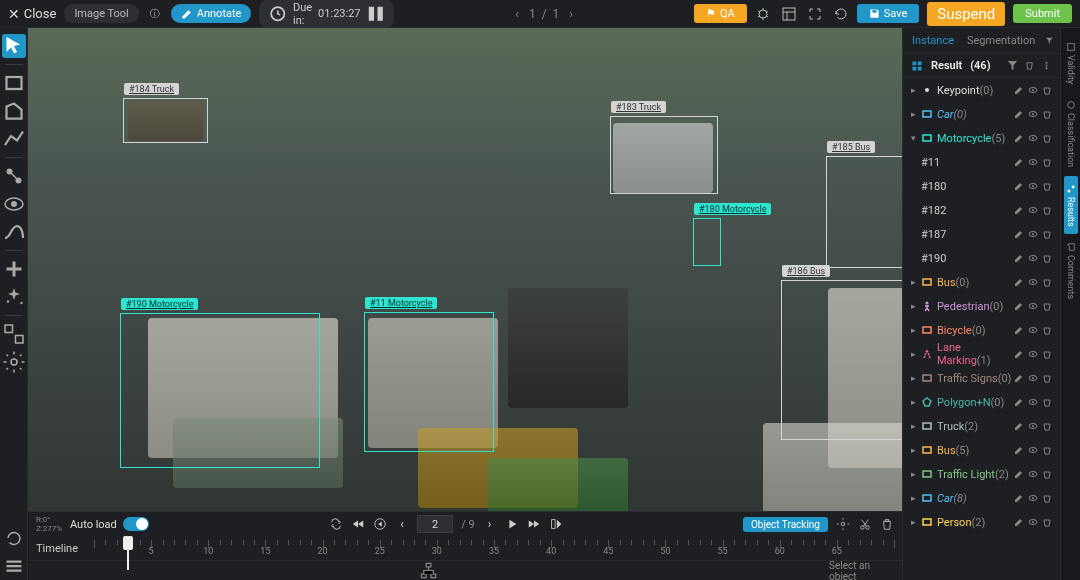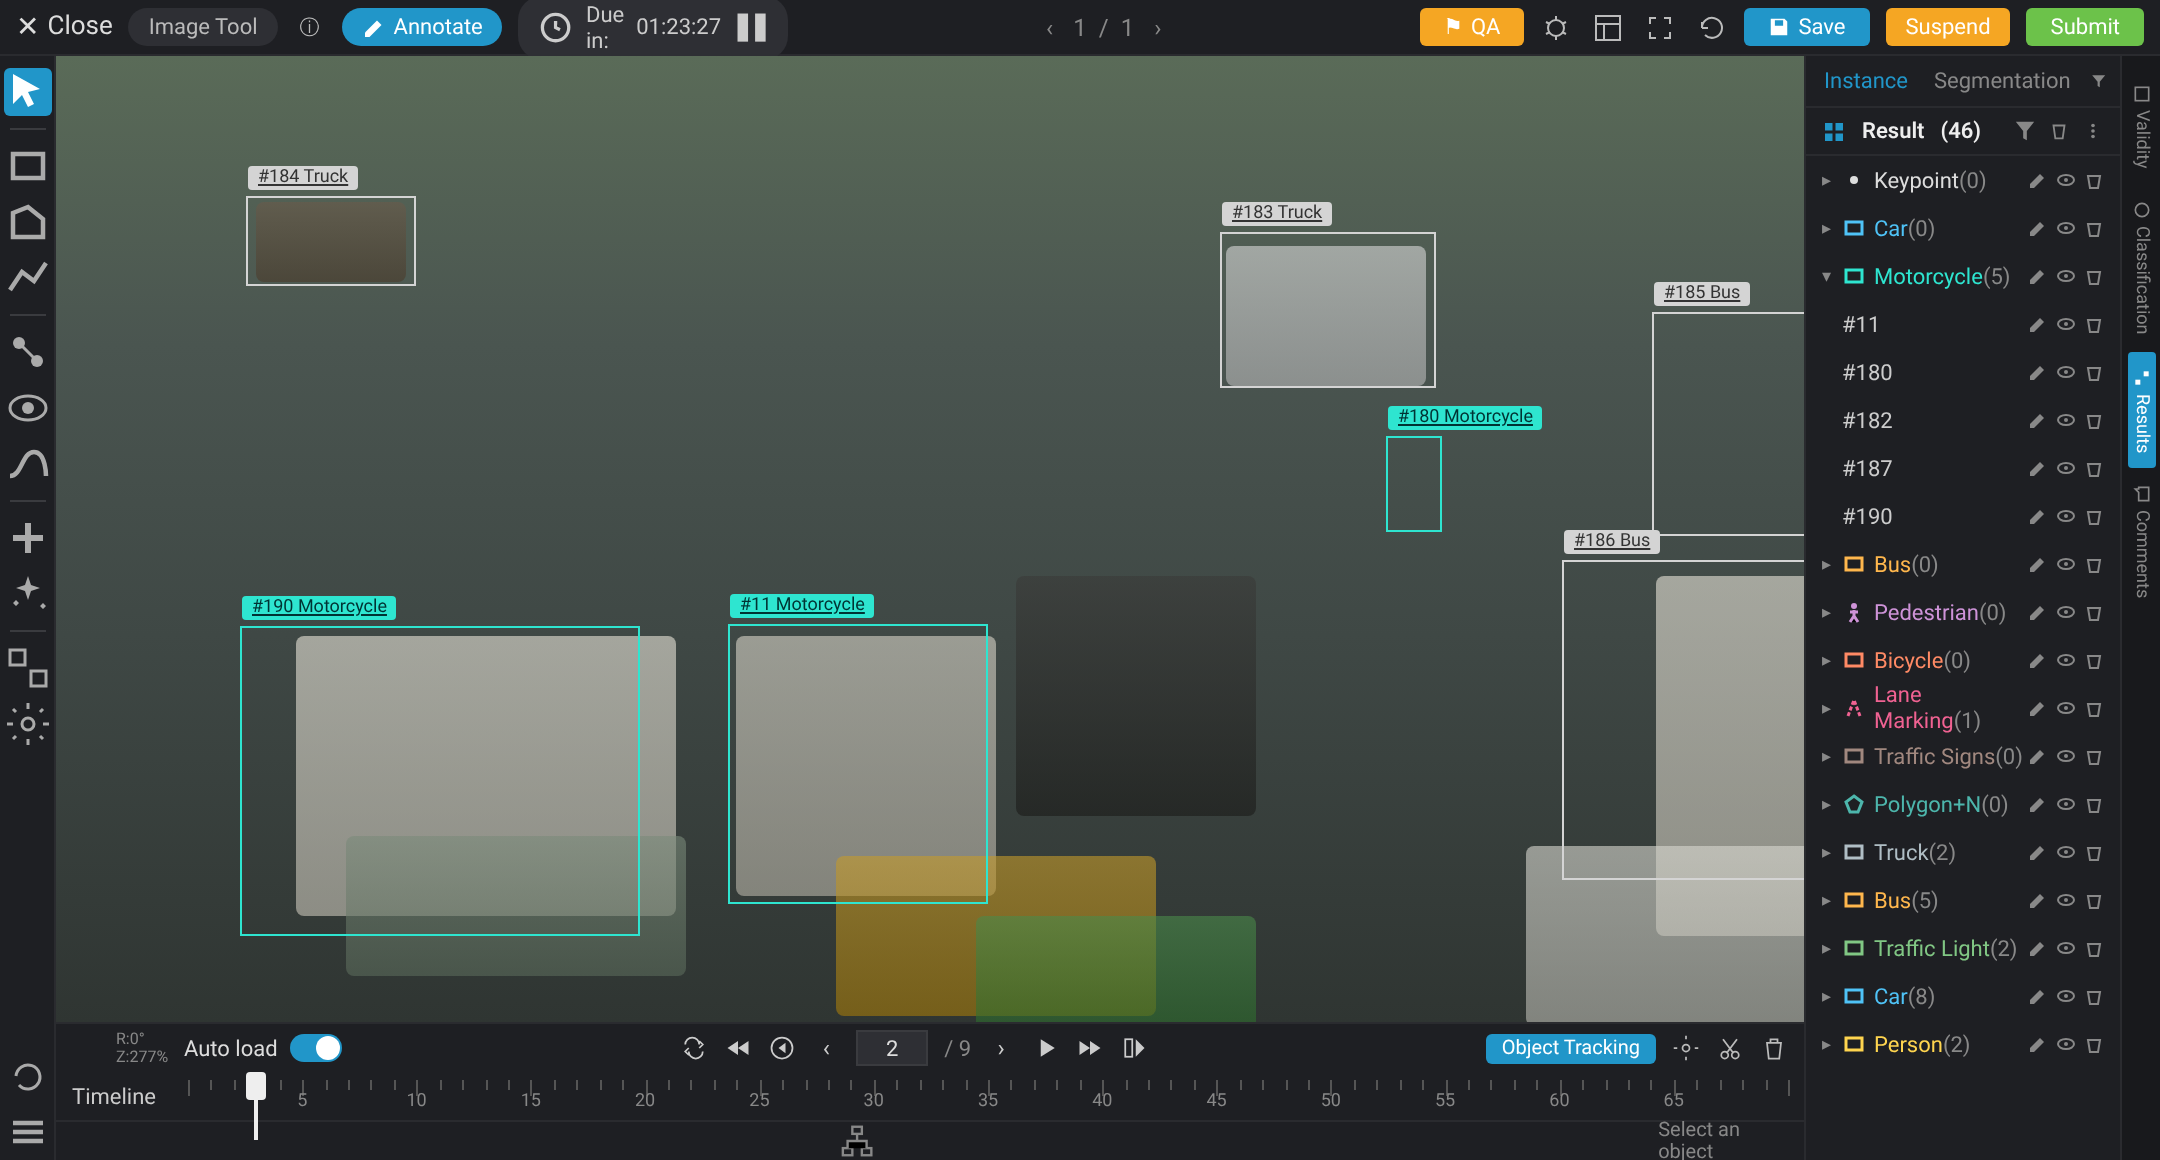--- a/index.html
+++ b/index.html
@@ -14,21 +14,21 @@
 .annotate-btn { background: #2196c9; color: white; padding: 3px 10px; border-radius: 12px; font-size: 11px; display: flex; align-items: center; gap: 4px; }
 .annotate-icon { width: 12px; height: 12px; }
 .due-pill { background: #2e2f34; padding: 3px 10px; border-radius: 12px; font-size: 11px; color: #ccc; display: flex; align-items: center; gap: 6px; }
 .spacer { flex: 1; }
 .pager { display: flex; align-items: center; gap: 6px; color: #888; font-size: 12px; }
 .pager-arrow { cursor: pointer; padding: 0 4px; }
 .top-icons { display: flex; gap: 10px; align-items: center; }
 .top-icon { width: 16px; height: 16px; display: flex; align-items: center; justify-content: center; color: #bbb; cursor: pointer; }
 .qa-btn { background: #f5a623; color: white; padding: 3px 12px; border-radius: 3px; font-size: 11px; display: flex; align-items: center; gap: 4px; }
 .save-btn { background: #2196c9; color: white; padding: 3px 12px; border-radius: 3px; font-size: 11px; display: flex; align-items: center; gap: 4px; }
-.suspend-btn { background: #f5a623; color: white; padding: 3px 10px; border-radius: 3px; font-size: 11px; }
+.suspend-btn { background: #f5a623; color: white; padding: 3px 10px; border-radius: 3px; font-size: 15px; }
 .submit-btn { background: #6cc24a; color: white; padding: 3px 12px; border-radius: 3px; font-size: 11px; }
 
 
 .main { display: flex; height: 552px; }
 
 
 .left-toolbar { width: 28px; background: #1e1f23; display: flex; flex-direction: column; align-items: center; padding-top: 4px; gap: 0; border-right: 1px solid #2a2b2f; }
 .tool-btn { width: 24px; height: 24px; display: flex; align-items: center; justify-content: center; color: #aaa; cursor: pointer; border-radius: 3px; margin: 2px 0; }
 .tool-btn.active { background: #2196c9; color: white; }
 .tool-sep { width: 18px; height: 1px; background: #3a3b3f; margin: 4px 0; }
@@ -44,21 +44,21 @@
 .bbox.motorcycle { border-color: #2ee5d0; }
 .bbox.motorcycle .bbox-label { background: #2ee5d0; color: #033; }
 .bbox.truck { border-color: #d4d4d4; }
 .bbox.truck .bbox-label { background: #d4d4d4; color: #333; }
 .bbox.bus { border-color: #d4d4d4; }
 .bbox.bus .bbox-label { background: #d4d4d4; color: #333; }
 
 
 .bottom { background: #1e1f23; border-top: 1px solid #2a2b2f; }
 .playback-row { height: 24px; display: flex; align-items: center; padding: 0 8px; gap: 8px; }
-.rz-info { font-size: 8px; color: #888; line-height: 9px; width: 26px; margin-left: 22px; }
+.rz-info { font-size: 8px; color: #888; line-height: 9px; width: 26px; }
 .autoload { display: flex; align-items: center; gap: 6px; font-size: 11px; color: #ddd; }
 .toggle { width: 26px; height: 14px; background: #2196c9; border-radius: 7px; position: relative; }
 .toggle-knob { position: absolute; right: 1px; top: 1px; width: 12px; height: 12px; background: white; border-radius: 50%; }
 .playback-controls { display: flex; align-items: center; gap: 8px; margin-left: auto; margin-right: auto; }
 .play-icon { width: 14px; height: 14px; color: #ccc; cursor: pointer; display: flex; align-items: center; justify-content: center; }
 .frame-input { width: 36px; height: 18px; background: #2e2f34; border: 1px solid #3a3b3f; text-align: center; color: #ddd; font-size: 11px; }
 .frame-total { font-size: 11px; color: #888; }
 .obj-track { background: #2196c9; padding: 2px 8px; border-radius: 3px; font-size: 10px; color: white; display: flex; align-items: center; gap: 4px; }
 .track-icons { display: flex; gap: 8px; }
 .track-icon { width: 14px; height: 14px; color: #bbb; cursor: pointer; }
@@ -93,21 +93,21 @@
 .tree::-webkit-scrollbar-thumb { background: #3a3b3f; border-radius: 3px; }
 .tree-item { display: flex; align-items: center; height: 24px; padding: 0 8px; cursor: pointer; }
 .tree-chev { width: 10px; color: #888; font-size: 9px; }
 .tree-icon { width: 12px; height: 12px; margin-right: 4px; display: flex; align-items: center; justify-content: center; }
 .tree-label { flex: 1; color: #ccc; }
 .tree-label .cnt { color: #888; }
 .tree-acts { display: flex; gap: 4px; }
 .tree-act { color: #888; width: 10px; height: 10px; cursor: pointer; }
 .tree-child { padding-left: 18px; }
 .clr-keypoint { color: #ddd; }
-.clr-car { color: #4fc3f7; }
+.clr-car { color: #4fc3f7; font-style: italic; }
 .clr-motorcycle { color: #2ee5d0; }
 .clr-bus { color: #ffb74d; }
 .clr-pedestrian { color: #ce93d8; }
 .clr-bicycle { color: #ff8a65; }
 .clr-lane { color: #f06292; }
 .clr-sign { color: #a1887f; }
 .clr-poly { color: #4db6ac; }
 .clr-truck { color: #b0bec5; }
 .clr-tl { color: #81c784; }
 .clr-person { color: #ffd54f; }

